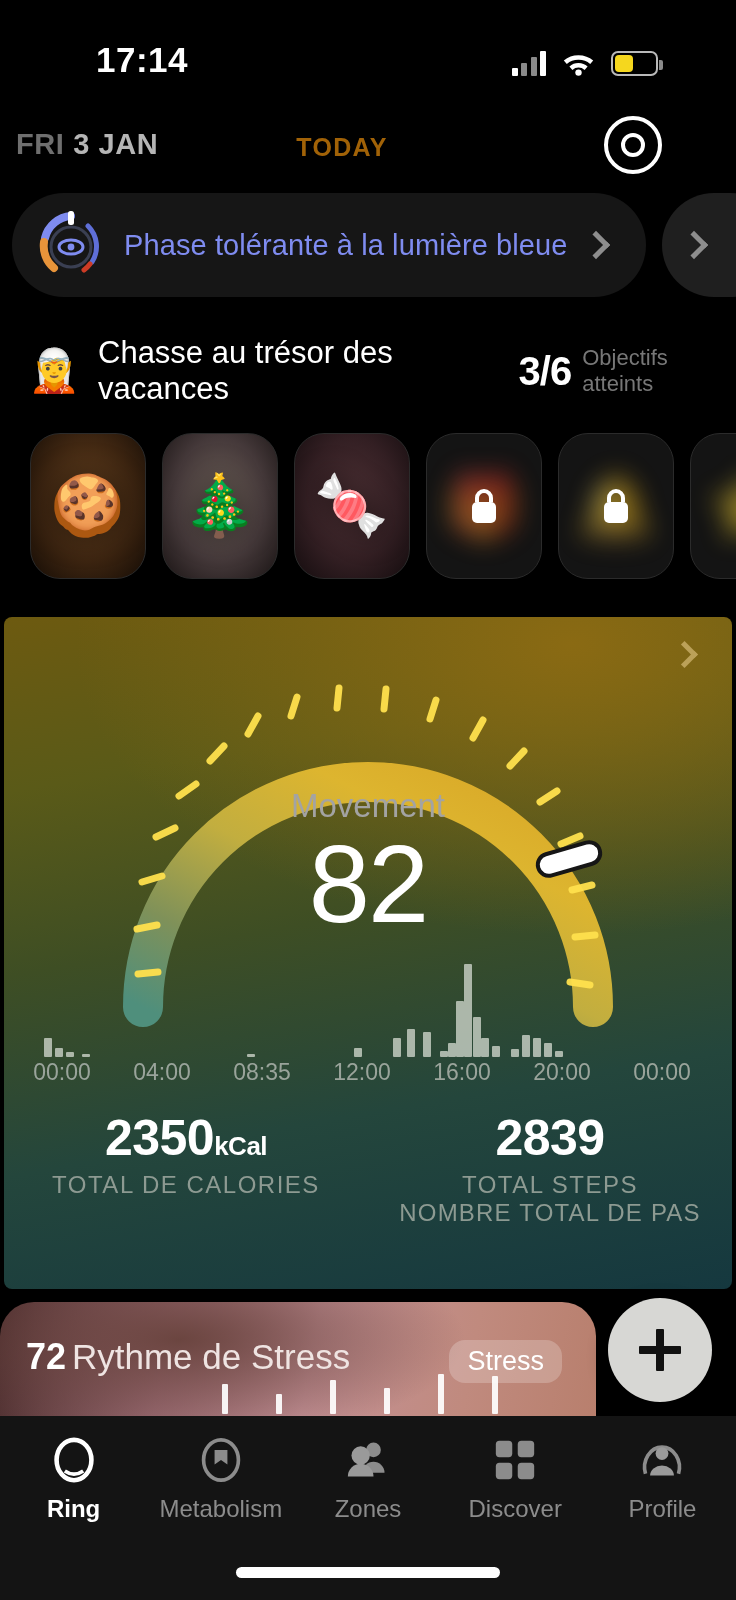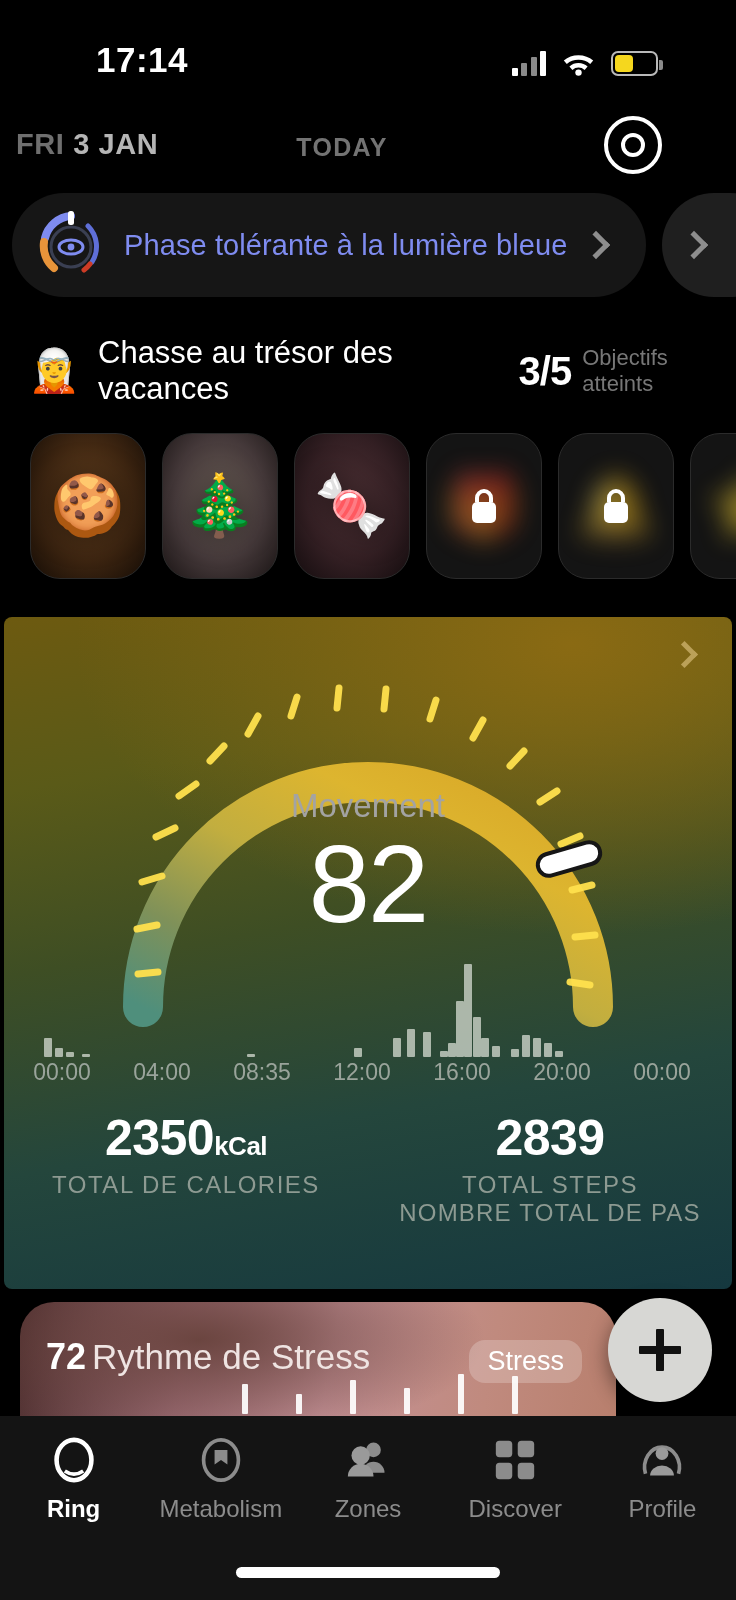--- a/index.html
+++ b/index.html
@@ -26,21 +26,21 @@
   .sig i:nth-child(4){ height:25px; background:#fff; }
   .wifi { width:33px; height:25px; position:relative; }
   .batt { position:relative; width:47px; height:25px; border:2.5px solid #b9b9b9; border-radius:7px; }
   .batt::after { content:""; position:absolute; right:-7px; top:7px; width:4px; height:10px; background:#8a8a8a; border-radius:0 2px 2px 0; }
   .batt-fill { position:absolute; left:2px; top:2px; bottom:2px; width:42%; background:#f5d71e; border-radius:4px; }
 
   
   .header { position:absolute; top:122px; left:0; width:684px; height:58px; }
   .hdr-date { position:absolute; left:16px; top:6px; color:#6f6f6f; font-size:29px; font-weight:700; letter-spacing:0.6px; }
   .hdr-date .strong { color:#b5b5b5; }
-  .hdr-title { position:absolute; left:0; right:0; top:11px; text-align:center; color:#737373; font-size:25px; font-weight:700; letter-spacing:1.3px; }
+  .hdr-title { position:absolute; left:0; right:0; top:11px; text-align:center; color:#a16207; font-size:25px; font-weight:700; letter-spacing:1.3px; }
   .hdr-ring { position:absolute; right:22px; top:-6px; width:58px; height:58px; border:4px solid #fff; border-radius:50%; display:flex; align-items:center; justify-content:center; }
   .hdr-ring span { display:block; width:24px; height:24px; border:4px solid #fff; border-radius:50%; }
 
   
   .banner-row { position:absolute; top:193px; left:0; width:736px; height:104px; }
   .banner {
     position:absolute; left:12px; top:0; width:634px; height:104px;
     background:#161616; border-radius:52px; display:flex; align-items:center;
   }
   .banner-peek {
@@ -99,21 +99,21 @@
 
   .totals { position:absolute; left:0; bottom:62px; width:728px; display:flex; }
   .tot { flex:1; text-align:center; }
   .tot .num { color:#fff; font-size:50px; font-weight:600; letter-spacing:-0.5px; }
   .tot .num small { font-size:26px; font-weight:600; }
   .tot .cap { color:#8d9a92; font-size:24px; letter-spacing:1.5px; margin-top:4px; }
   .tot .cap2 { color:#8d9a92; font-size:24px; letter-spacing:1.2px; }
 
   
   .stress-card {
-    position:absolute; top:1302px; left:20px; width:596px; height:124px;
+    position:absolute; top:1302px; left:0; width:596px; height:124px;
     border-radius:34px 34px 0 0; overflow:hidden;
     background:
       radial-gradient(80% 140% at 30% 30%, #6b4540 0%, rgba(107,69,64,0) 60%),
       linear-gradient(100deg, #4a2c2c 0%, #9d6d76 28%, #c49196 52%, #c08a7e 78%, #b87f6d 100%);
   }
   .st-val { position:absolute; left:26px; top:34px; color:#fff; font-size:36px; font-weight:700; }
   .st-title { position:absolute; left:72px; top:35px; color:#efe4e2; font-size:35px; font-weight:400; }
   .st-badge { position:absolute; right:34px; top:38px; background:rgba(255,255,255,.22); color:#fff; font-size:27px; padding:6px 18px; border-radius:16px; white-space:nowrap; }
   .st-ticks { position:absolute; left:0; bottom:6px; width:728px; height:46px; }
   .st-ticks i { position:absolute; bottom:6px; width:6px; background:#fff; opacity:.92; border-radius:1px; }
@@ -194,21 +194,21 @@
       <div class="chev"></div>
     </div>
     <div class="banner-peek">
       <div class="chev"></div>
     </div>
   </div>
 
   <div class="hunt">
     <div class="hunt-emoji">🧝</div>
     <div class="hunt-title">Chasse au trésor des vacances</div>
-    <div class="hunt-count">3/5</div>
+    <div class="hunt-count">3/6</div>
     <div class="hunt-sub">Objectifs atteints</div>
   </div>
 
   <div class="badges">
     <div class="badge b1">
       <div class="glyph">🍪</div>
     </div>
     <div class="badge b2">
       <div class="glyph">🎄</div>
     </div>

